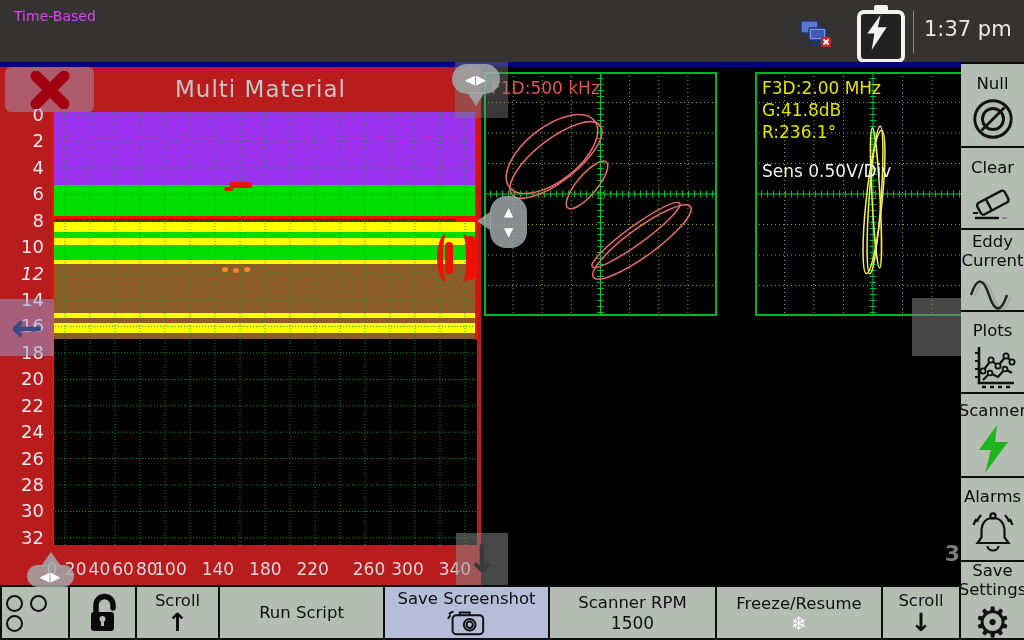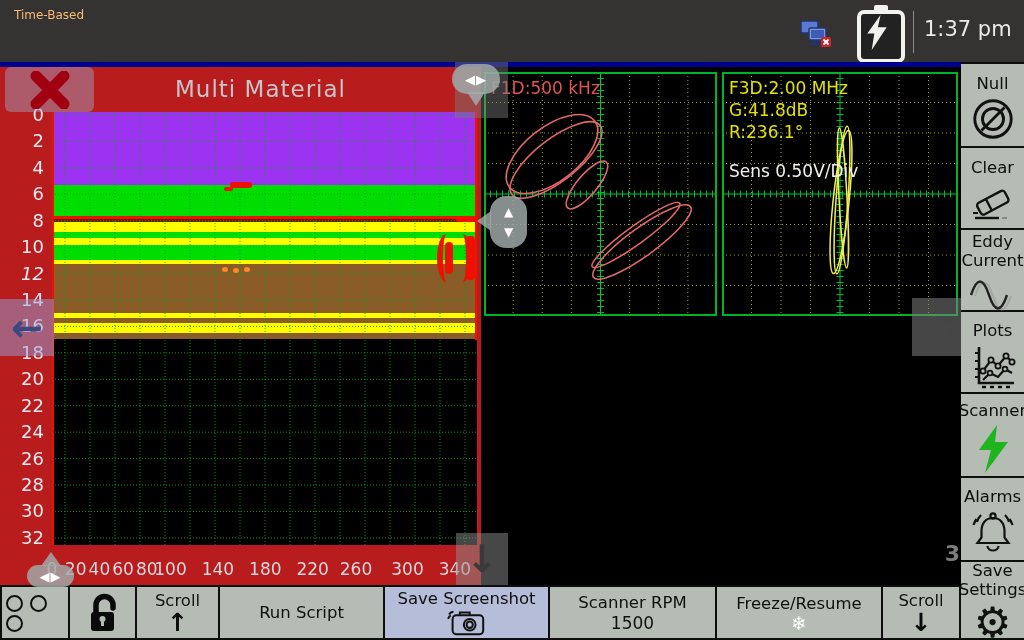--- a/index.html
+++ b/index.html
@@ -1,20 +1,20 @@
 <!DOCTYPE html>
 <html><head>
 <meta charset="utf-8">
 <style>
   html,body{margin:0;padding:0}
   body{width:1024px;height:640px;background:#000;font-family:"DejaVu Sans",sans-serif;position:relative;overflow:hidden;-webkit-font-smoothing:antialiased}
   .abs{position:absolute}
   
   #topbar{position:absolute;left:0;top:0;width:1024px;height:62px;background:#343331}
-  #mode-label{position:absolute;left:14px;top:8px;font-size:12px;color:#fdba74}
+  #mode-label{position:absolute;left:14px;top:8px;font-size:14px;color:#d946ef}
   #clock{position:absolute;left:924px;top:17px;font-size:21px;color:#eceae6}
   #tb-divider{position:absolute;left:913px;top:11px;width:1px;height:42px;background:#8a8a86}
   #net-icon{position:absolute;left:800px;top:19px;width:32px;height:30px}
   #battery{position:absolute;left:857px;top:5px;width:48px;height:56px}
   #batt-nub{position:absolute;left:17px;top:0;width:14px;height:6px;background:#f2f2ee;border-radius:2px 2px 0 0}
   #batt-body{position:absolute;left:0;top:5px;width:40px;height:45px;border:4px solid #f2f2ee;border-radius:7px;background:#222}
   
   #topstrip{position:absolute;left:0;top:62px;width:961px;height:5px;background:#00008c}
   
   #wfpanel{position:absolute;left:0;top:67px;width:481px;height:518px;background:#b91c1c}
@@ -22,21 +22,21 @@
   #wfplot{position:absolute;left:52px;top:45px;width:425px;height:433px;background:#000;overflow:hidden}
   .band{position:absolute;left:0;width:425px}
   .ytick{position:absolute;left:0;width:44px;height:22px;text-align:right;color:#e8e8ee;font-size:18px}
   .xtick{position:absolute;top:492px;height:22px;color:#d8d8de;font-size:17px;transform:translateX(-50%)}
   .redline{position:absolute;background:#ee1100}
   .blob{position:absolute;background:#ee1100}
   .odot{position:absolute;width:6px;height:5px;background:#ff8822;border-radius:50%}
   
   .scope{position:absolute;top:72px;height:244px;background:#000}
   #scope1{left:484px;width:201px}
-  #scope2{left:722px;width:266px}
+  #scope2{left:755px;width:266px}
   .scope svg{position:absolute;left:0;top:0}
   .s-label{position:absolute;left:7px;font-size:17px;line-height:22px;white-space:nowrap}
   .red-t{color:#e05353}
   .yel-t{color:#e2e200}
   .wht-t{color:#f0f0ee}
   
   #sidebar{position:absolute;left:961px;top:62px;width:63px;height:578px;background:#0e0e0e}
   .side-btn{position:absolute;left:0;width:63px;background:#b4bcb4;display:flex;flex-direction:column;align-items:center;justify-content:center;padding-top:5px;box-sizing:border-box}
   .side-label{font-size:16.5px;line-height:19px;color:#0d0d0d;text-align:center;white-space:pre-line}
   .side-icon{margin-top:3px;color:#111;display:flex;align-items:center;justify-content:center}
@@ -189,21 +189,21 @@
     <div class="ytick" style="top: 459.912px;">32</div>
     <div class="xtick" style="left: 52px;">0</div>
     <div class="xtick" style="left: 75.7px;">20</div>
     <div class="xtick" style="left: 99.4px;">40</div>
     <div class="xtick" style="left: 123.1px;">60</div>
     <div class="xtick" style="left: 146.8px;">80</div>
     <div class="xtick" style="left: 170.5px;">100</div>
     <div class="xtick" style="left: 217.9px;">140</div>
     <div class="xtick" style="left: 265.3px;">180</div>
     <div class="xtick" style="left: 312.7px;">220</div>
-    <div class="xtick" style="left: 356px;">260</div>
+    <div class="xtick" style="left: 369px;">260</div>
     <div class="xtick" style="left: 407.5px;">300</div>
     <div class="xtick" style="left: 454.9px;">340</div>
   </div>
 
 <div class="scope" id="scope1">
   <svg class="grid" id="scope1-grid" width="233" height="244">
       <line x1="29.125" y1="0" x2="29.125" y2="244" stroke="#a8a81c" stroke-width="1" stroke-dasharray="1,3" opacity="0.95"></line>
       <line x1="0" y1="30.5" x2="233" y2="30.5" stroke="#a8a81c" stroke-width="1" stroke-dasharray="1,3" opacity="0.95"></line>
       <line x1="58.25" y1="0" x2="58.25" y2="244" stroke="#a8a81c" stroke-width="1" stroke-dasharray="1,3" opacity="0.95"></line>
       <line x1="0" y1="61" x2="233" y2="61" stroke="#a8a81c" stroke-width="1" stroke-dasharray="1,3" opacity="0.95"></line>

